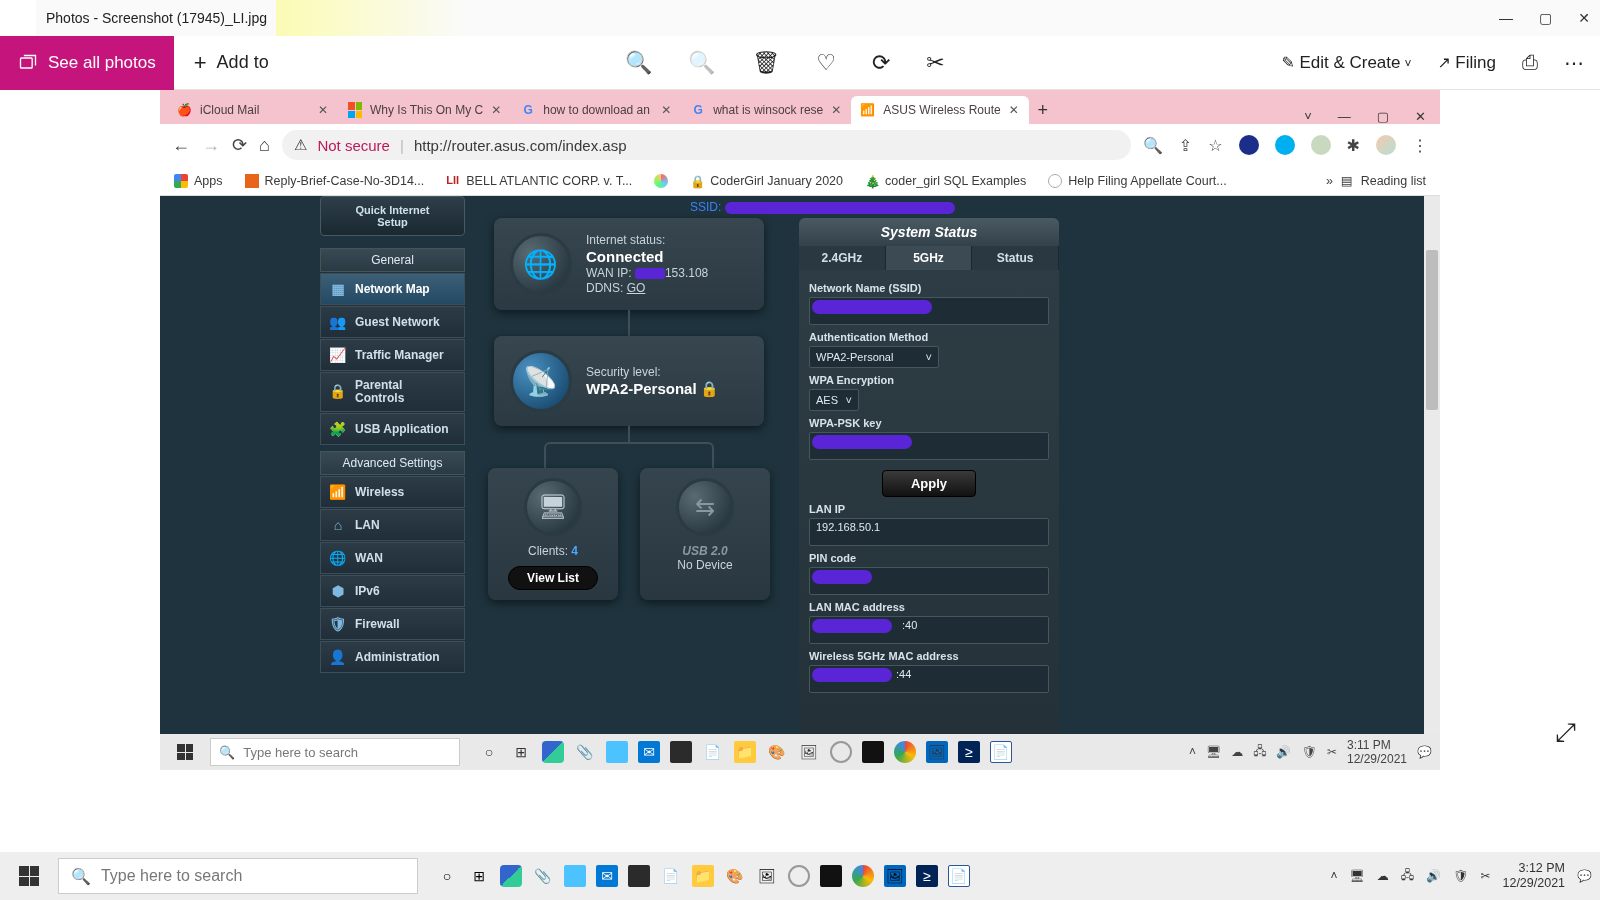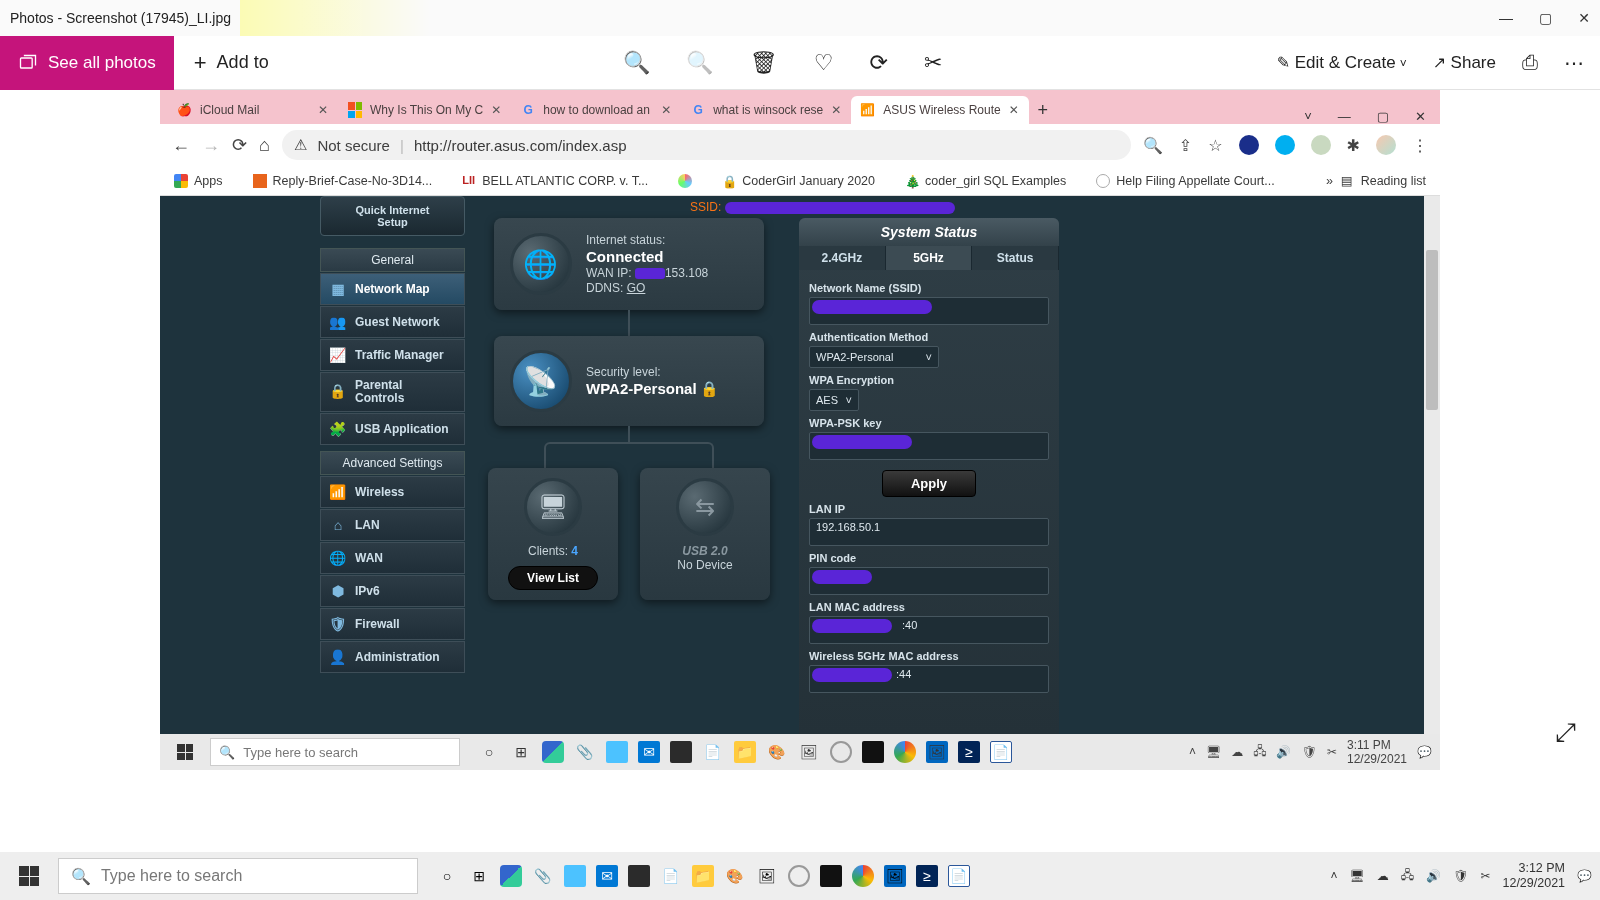--- a/index.html
+++ b/index.html
@@ -1,19 +1,19 @@
 <!DOCTYPE html>
 <html><head>
 <meta charset="utf-8">
 <style>
 * { margin:0; padding:0; box-sizing:border-box; font-family:"Segoe UI",Arial,sans-serif; }
 body { background:#fff; width:1600px; height:900px; overflow:hidden; position:relative; }
 
 
-.photos-titlebar { height:36px; background:#fafafa; display:flex; align-items:center; padding:0 10px; font-size:14px; color:#222; position:relative;}
+.photos-titlebar { height:36px; background:#fafafa; display:flex; align-items:center; padding:0 10px; font-size:14px; color:#222; position:relative;margin-left:36px;}
 .photos-titlebar .yellow-patch{position:absolute;left:240px;top:0;width:190px;height:36px;background:linear-gradient(90deg,rgba(255,255,0,.28),rgba(255,255,255,0));pointer-events:none;}
 .photos-titlebar .win-controls { margin-left:auto; display:flex; gap:26px; font-size:14px; color:#333;}
 .photos-titlebar .win-controls span{cursor:default;}
 .photos-toolbar { height:54px; background:#fff; display:flex; align-items:center; border-bottom:1px solid #e2e2e2;}
 .see-all-btn{background:#c5147b;height:54px;display:flex;align-items:center;gap:10px;padding:0 18px;color:#fff;font-size:17px;}
 .see-all-btn svg{width:20px;height:20px;fill:none;stroke:#fff;stroke-width:1.6;}
 .add-to-btn{display:flex;align-items:center;gap:10px;padding:0 20px;height:54px;color:#222;font-size:18px;}
 .add-to-btn .plus{font-size:22px;font-weight:300;}
 .photos-center{display:flex;gap:36px;margin-left:auto;margin-right:auto;color:#222;}
 .photos-center .tool{font-size:22px;cursor:default;}
@@ -31,36 +31,36 @@
 .tab{display:flex;align-items:center;height:28px;padding:0 10px;font-size:12px;color:#4a4040;gap:8px;border-radius:6px 6px 0 0;max-width:190px;min-width:170px;}
 .tab.active{background:#fff;}
 .tab .tab-icon{width:14px;height:14px;display:inline-flex;align-items:center;justify-content:center;font-size:12px;}
 .tab .tab-close{margin-left:auto;font-size:12px;color:#555;}
 .new-tab{width:28px;height:28px;display:flex;align-items:center;justify-content:center;font-size:18px;color:#333;}
 .tabstrip .win-right{margin-left:auto;display:flex;gap:26px;padding-right:14px;color:#333;font-size:13px;}
 
 .addr-bar{height:42px;background:#fff;display:flex;align-items:center;padding:0 12px;gap:12px;}
 .nav-btn{font-size:18px;color:#444;}
 .url-field{flex:1;height:30px;background:#f1f1f1;border-radius:15px;display:flex;align-items:center;padding:0 12px;font-size:15px;color:#3a3a3a;gap:10px;}
-.url-field .notsecure{color:#404040;}
+.url-field .notsecure{color:#be185d;}
 .url-field .sep{color:#bbb;}
 .addr-right{display:flex;gap:16px;align-items:center;font-size:16px;color:#444;}
 .ext-dot{width:20px;height:20px;border-radius:50%;display:inline-block;}
 
-.bookmarks-bar{height:30px;background:#fff;display:flex;align-items:center;padding:0 14px;gap:30px;font-size:12.5px;color:#3a3a3a;border-bottom:1px solid #ddd;}
+.bookmarks-bar{height:30px;background:#fff;display:flex;align-items:center;padding:0 14px;gap:22px;font-size:12.5px;color:#3a3a3a;border-bottom:1px solid #ddd;}
 .bookmarks-bar .bk{display:flex;align-items:center;gap:6px;}
 .bookmarks-bar .bk .ic{width:14px;height:14px;display:inline-block;}
 .bookmarks-bar .reading-list{margin-left:auto;display:flex;align-items:center;gap:8px;}
 
 
 .router-area{flex:1;background:#1e333d;display:flex;position:relative;overflow:hidden;}
 .inner-scrollbar{width:16px;background:#eaeaea;position:absolute;right:0;top:0;bottom:0;}
 .inner-scrollbar .thumb{position:absolute;top:54px;right:2px;width:12px;height:160px;background:#bdbdbd;border-radius:2px;}
 .router-wrap{width:960px;margin:0 auto;display:flex;gap:14px;padding-top:0;position:relative;}
-.ssid-line{position:absolute;left:370px;top:4px;font-size:12px;color:#f97316;}
+.ssid-line{position:absolute;left:370px;top:4px;font-size:12px;color:#3b82f6;}
 .ssid-line .redact{display:inline-block;width:230px;height:12px;background:#5a25d7;border-radius:6px;vertical-align:middle;margin-left:4px;}
 
 
 .router-sidebar{width:145px;display:flex;flex-direction:column;gap:0;padding-top:0;}
 .qis-btn{background:linear-gradient(#2e3f49,#1a2830);border:1px solid #455a64;border-radius:4px;height:40px;color:#cfe0ea;font-size:11px;font-weight:bold;display:flex;flex-direction:column;align-items:center;justify-content:center;padding:2px 6px;text-align:center;line-height:1.1;margin-bottom:6px;}
 .section-head{background:linear-gradient(#3a4a54,#2a3a44);height:24px;color:#dfe9ef;font-size:12px;font-weight:normal;display:flex;align-items:center;justify-content:center;border:1px solid #455;margin-top:6px;}
 .nav-item{height:32px;background:linear-gradient(#2c3b45,#1f2e38);border:1px solid #3e4e58;display:flex;align-items:center;gap:8px;padding:0 8px;color:#cfe0ea;font-size:12px;font-weight:bold;margin-top:1px;}
 .nav-item.active{background:linear-gradient(#3d5f78,#244a63);color:#fff;}
 .nav-item .nav-ic{width:18px;height:18px;display:inline-flex;align-items:center;justify-content:center;font-size:14px;color:#7fb9df;}
 .nav-item.twoline{height:40px;line-height:1.1;}
@@ -142,21 +142,21 @@
   <div class="photos-center">
     <span class="tool">🔍</span>
     <span class="tool" style="opacity:.4">🔍</span>
     <span class="tool">🗑</span>
     <span class="tool">♡</span>
     <span class="tool">⟳</span>
     <span class="tool">✂</span>
   </div>
   <div class="photos-right">
     <span>✎ <span class="tool-label">Edit &amp; Create</span><span class="dropdown-caret">˅</span></span>
-    <span>↗ <span class="tool-label">Share</span></span>
+    <span>↗ <span class="tool-label">Filing</span></span>
     <span style="font-size:20px">⎙</span>
     <span style="font-size:20px">⋯</span>
   </div>
 </div>
 
 <div class="canvas-area">
   <div class="browser-window">
 
     <div class="tabstrip">
       <div class="tab">

